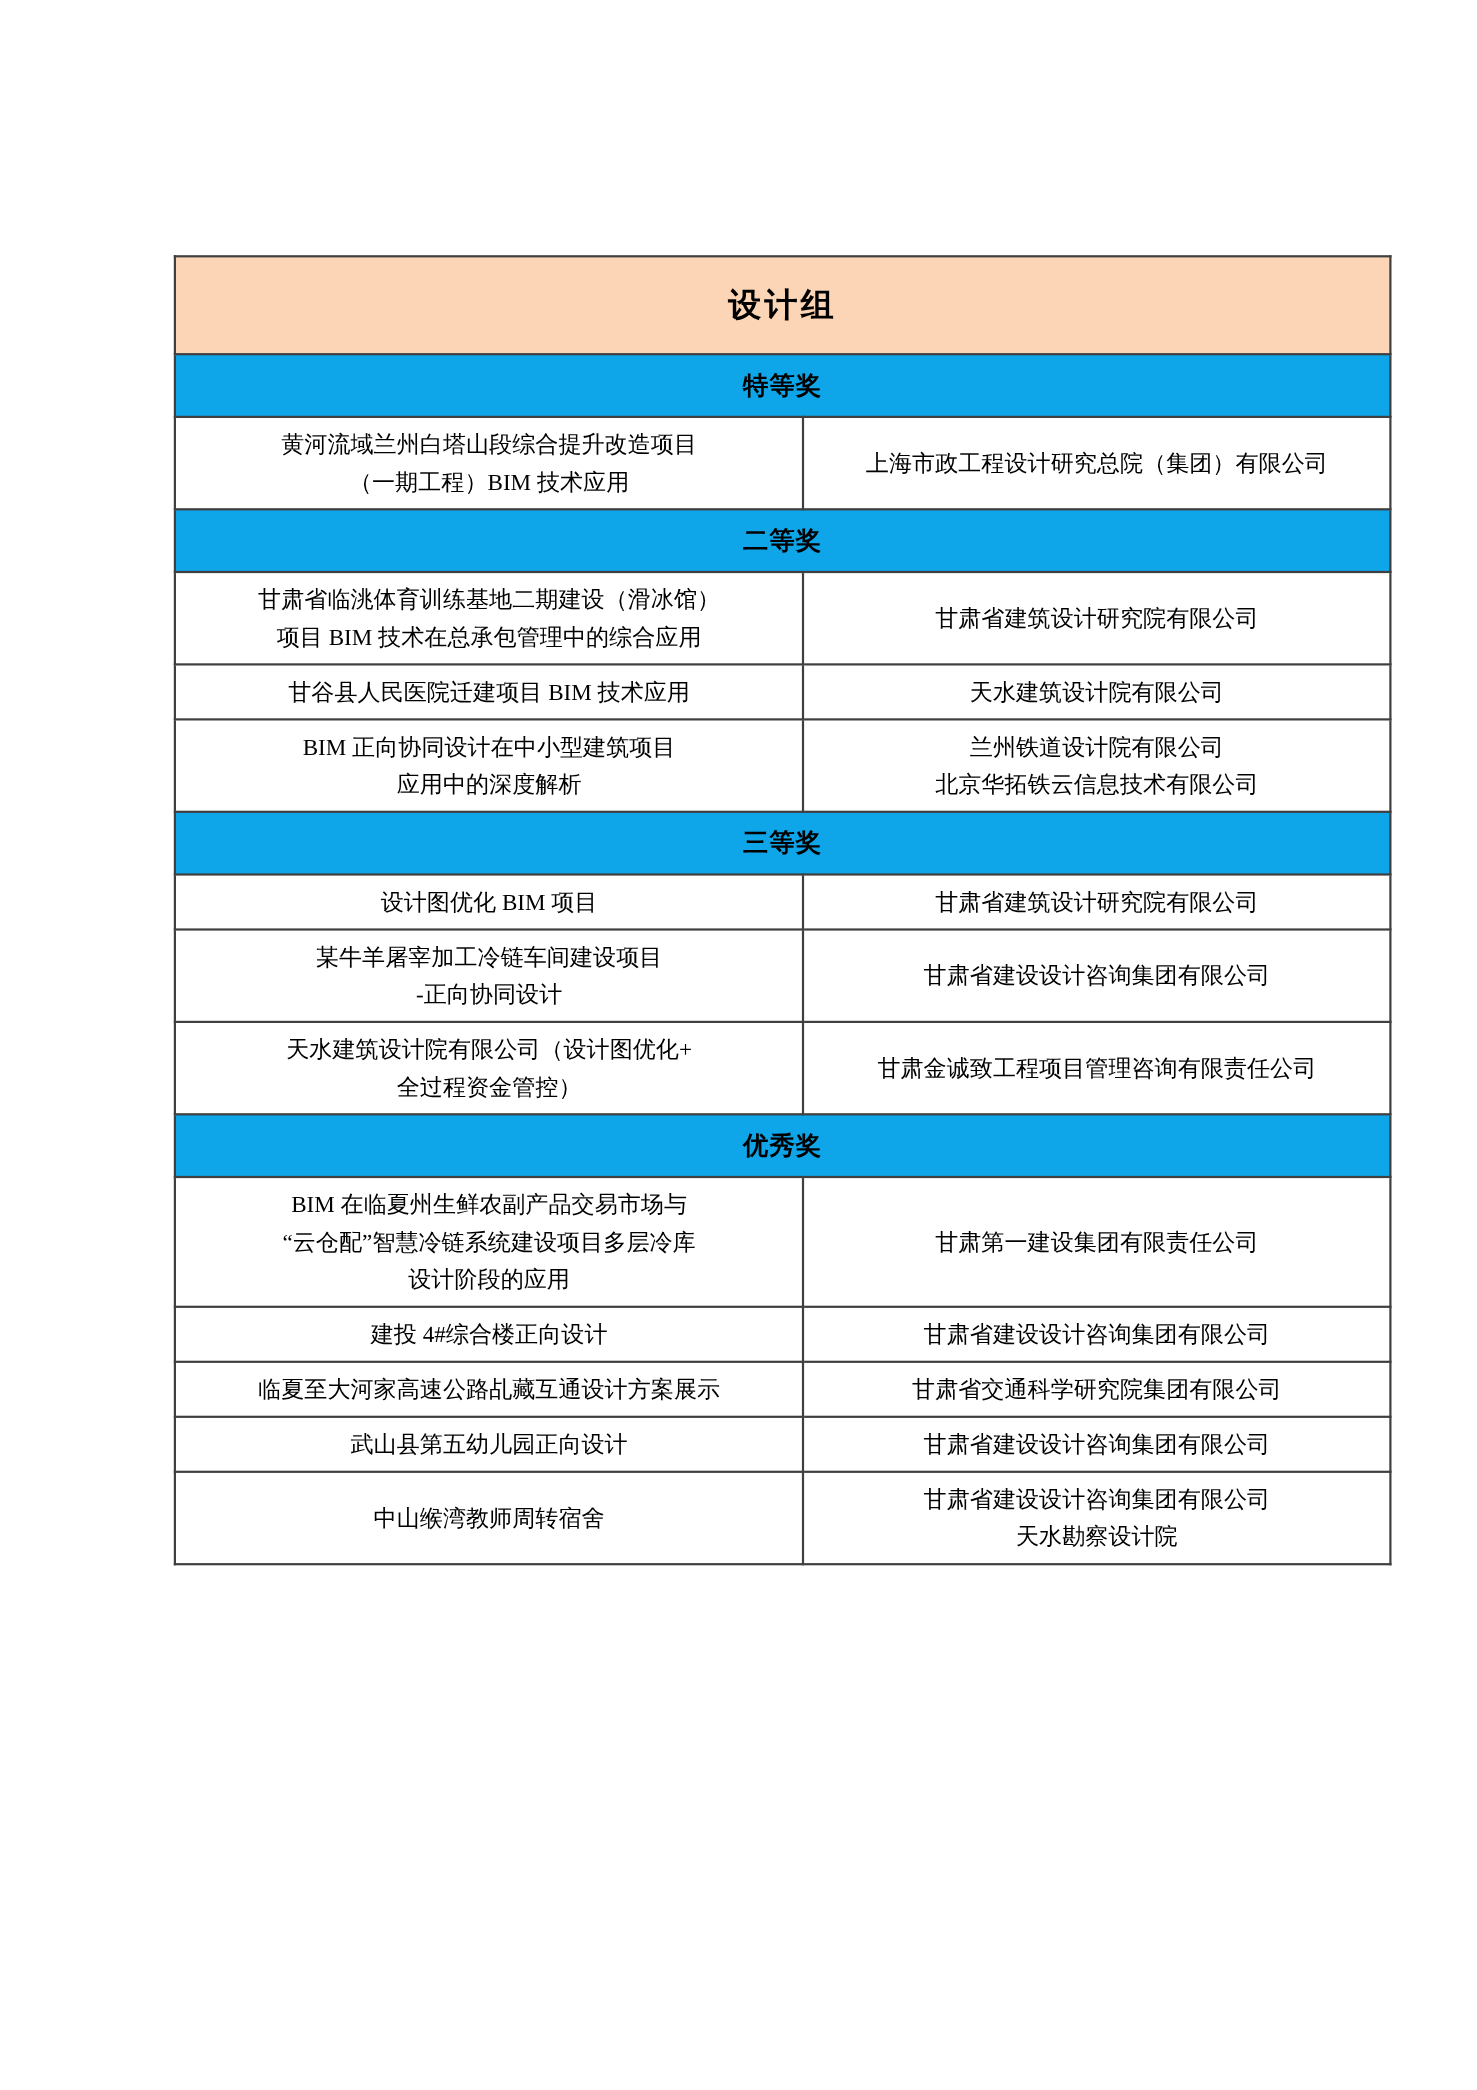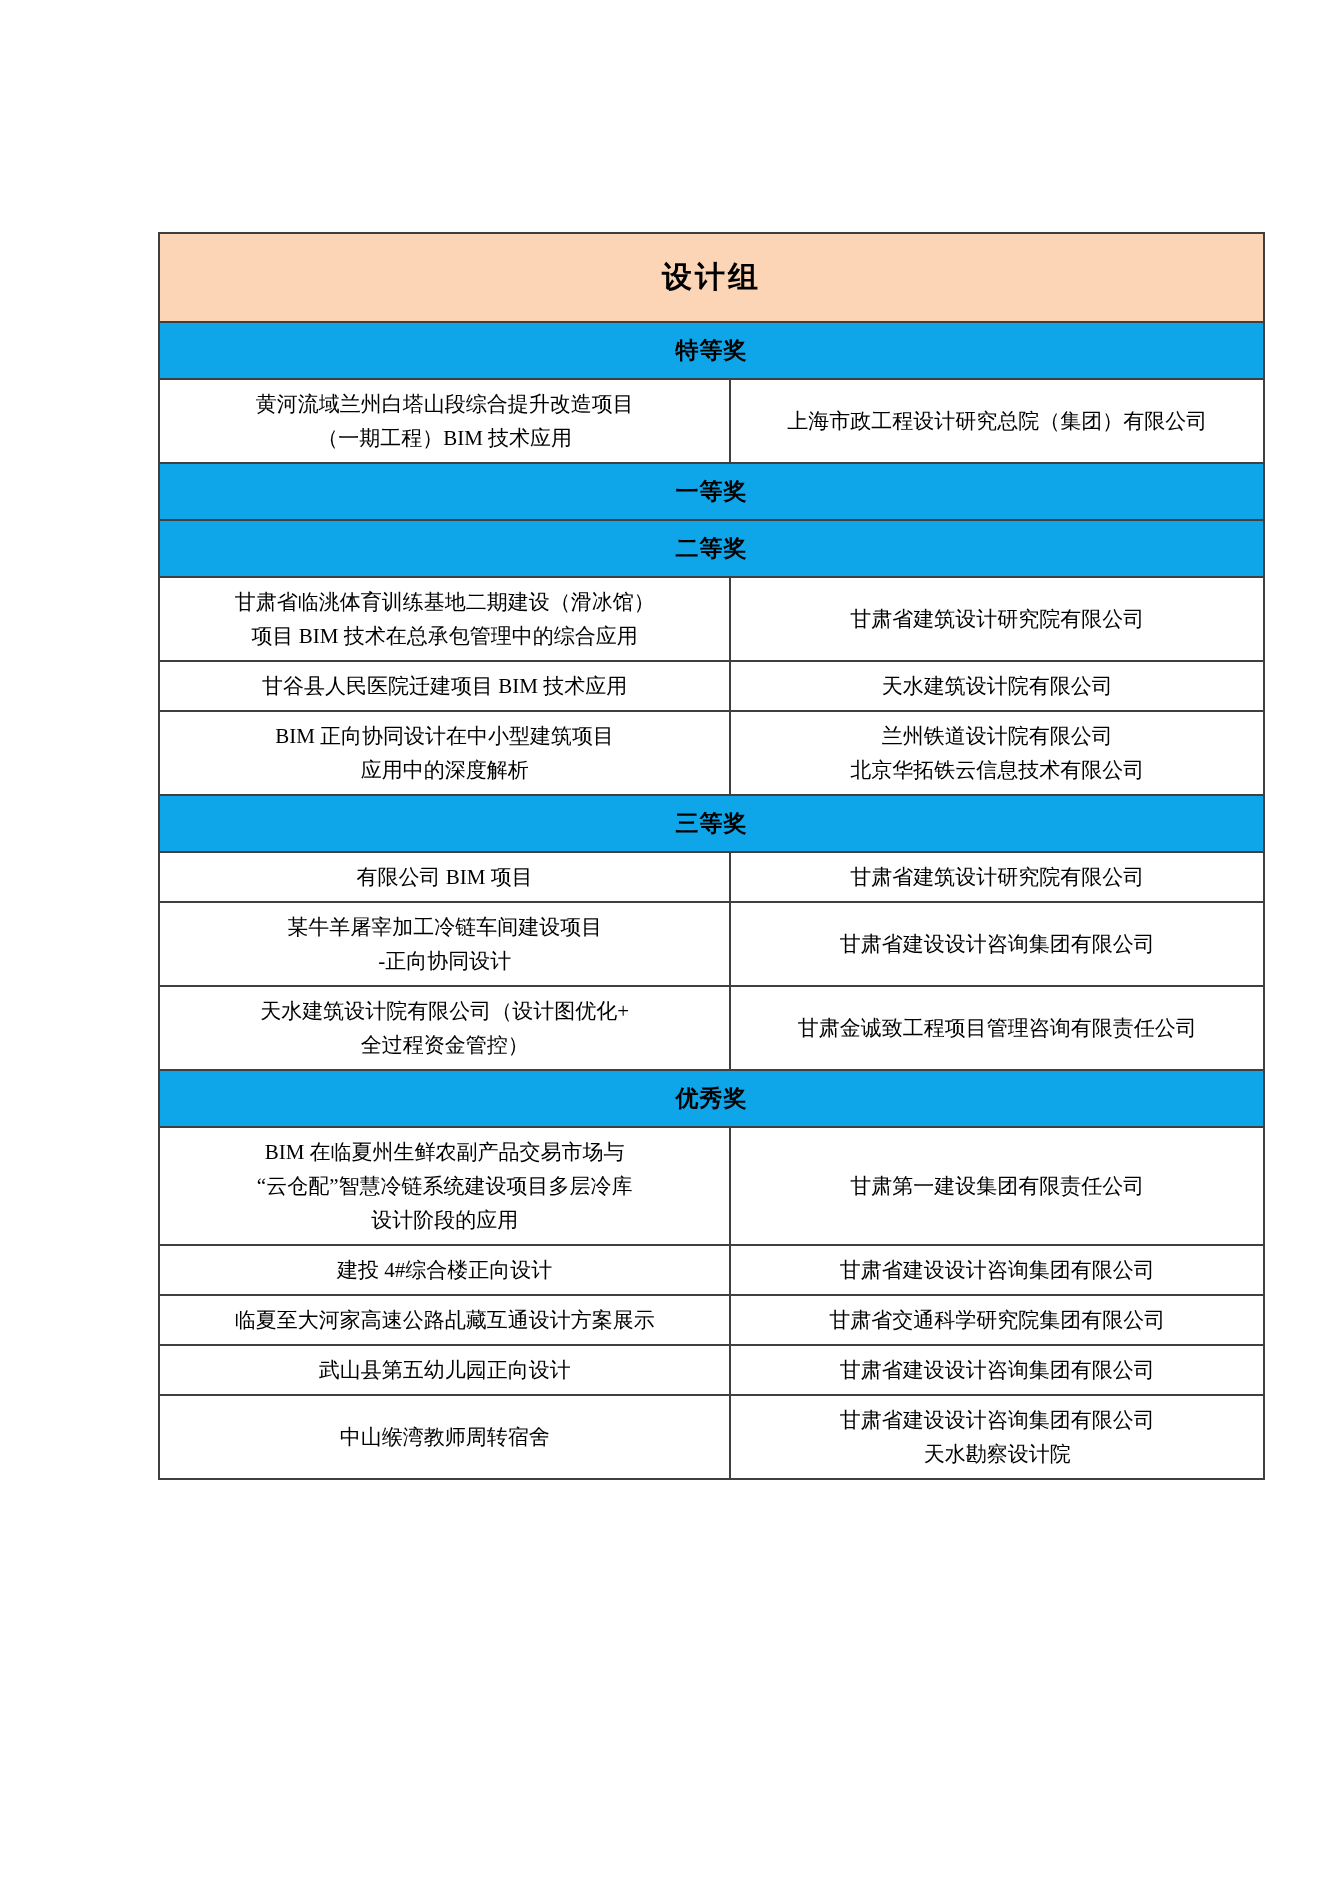--- a/index.html
+++ b/index.html
@@ -70,23 +70,20 @@
 
     <tr>
       <td colspan="2" class="band">特等奖</td>
     </tr>
     <tr>
       <td class="cell">黄河流域兰州白塔山段综合提升改造项目
 （一期工程）BIM 技术应用</td>
       <td class="cell">上海市政工程设计研究总院（集团）有限公司</td>
     </tr>
 
-    <tr>
-      <td colspan="2" class="band">一等奖</td>
-    </tr>
 
     <tr>
       <td colspan="2" class="band">二等奖</td>
     </tr>
     <tr>
       <td class="cell">甘肃省临洮体育训练基地二期建设（滑冰馆）
 项目 BIM 技术在总承包管理中的综合应用</td>
       <td class="cell">甘肃省建筑设计研究院有限公司</td>
     </tr>
     <tr>
@@ -97,21 +94,21 @@
       <td class="cell">BIM 正向协同设计在中小型建筑项目
 应用中的深度解析</td>
       <td class="cell">兰州铁道设计院有限公司
 北京华拓铁云信息技术有限公司</td>
     </tr>
 
     <tr>
       <td colspan="2" class="band">三等奖</td>
     </tr>
     <tr>
-      <td class="cell">有限公司 BIM 项目</td>
+      <td class="cell">设计图优化 BIM 项目</td>
       <td class="cell">甘肃省建筑设计研究院有限公司</td>
     </tr>
     <tr>
       <td class="cell">某牛羊屠宰加工冷链车间建设项目
 -正向协同设计</td>
       <td class="cell">甘肃省建设设计咨询集团有限公司</td>
     </tr>
     <tr>
       <td class="cell">天水建筑设计院有限公司（设计图优化+
 全过程资金管控）</td>

